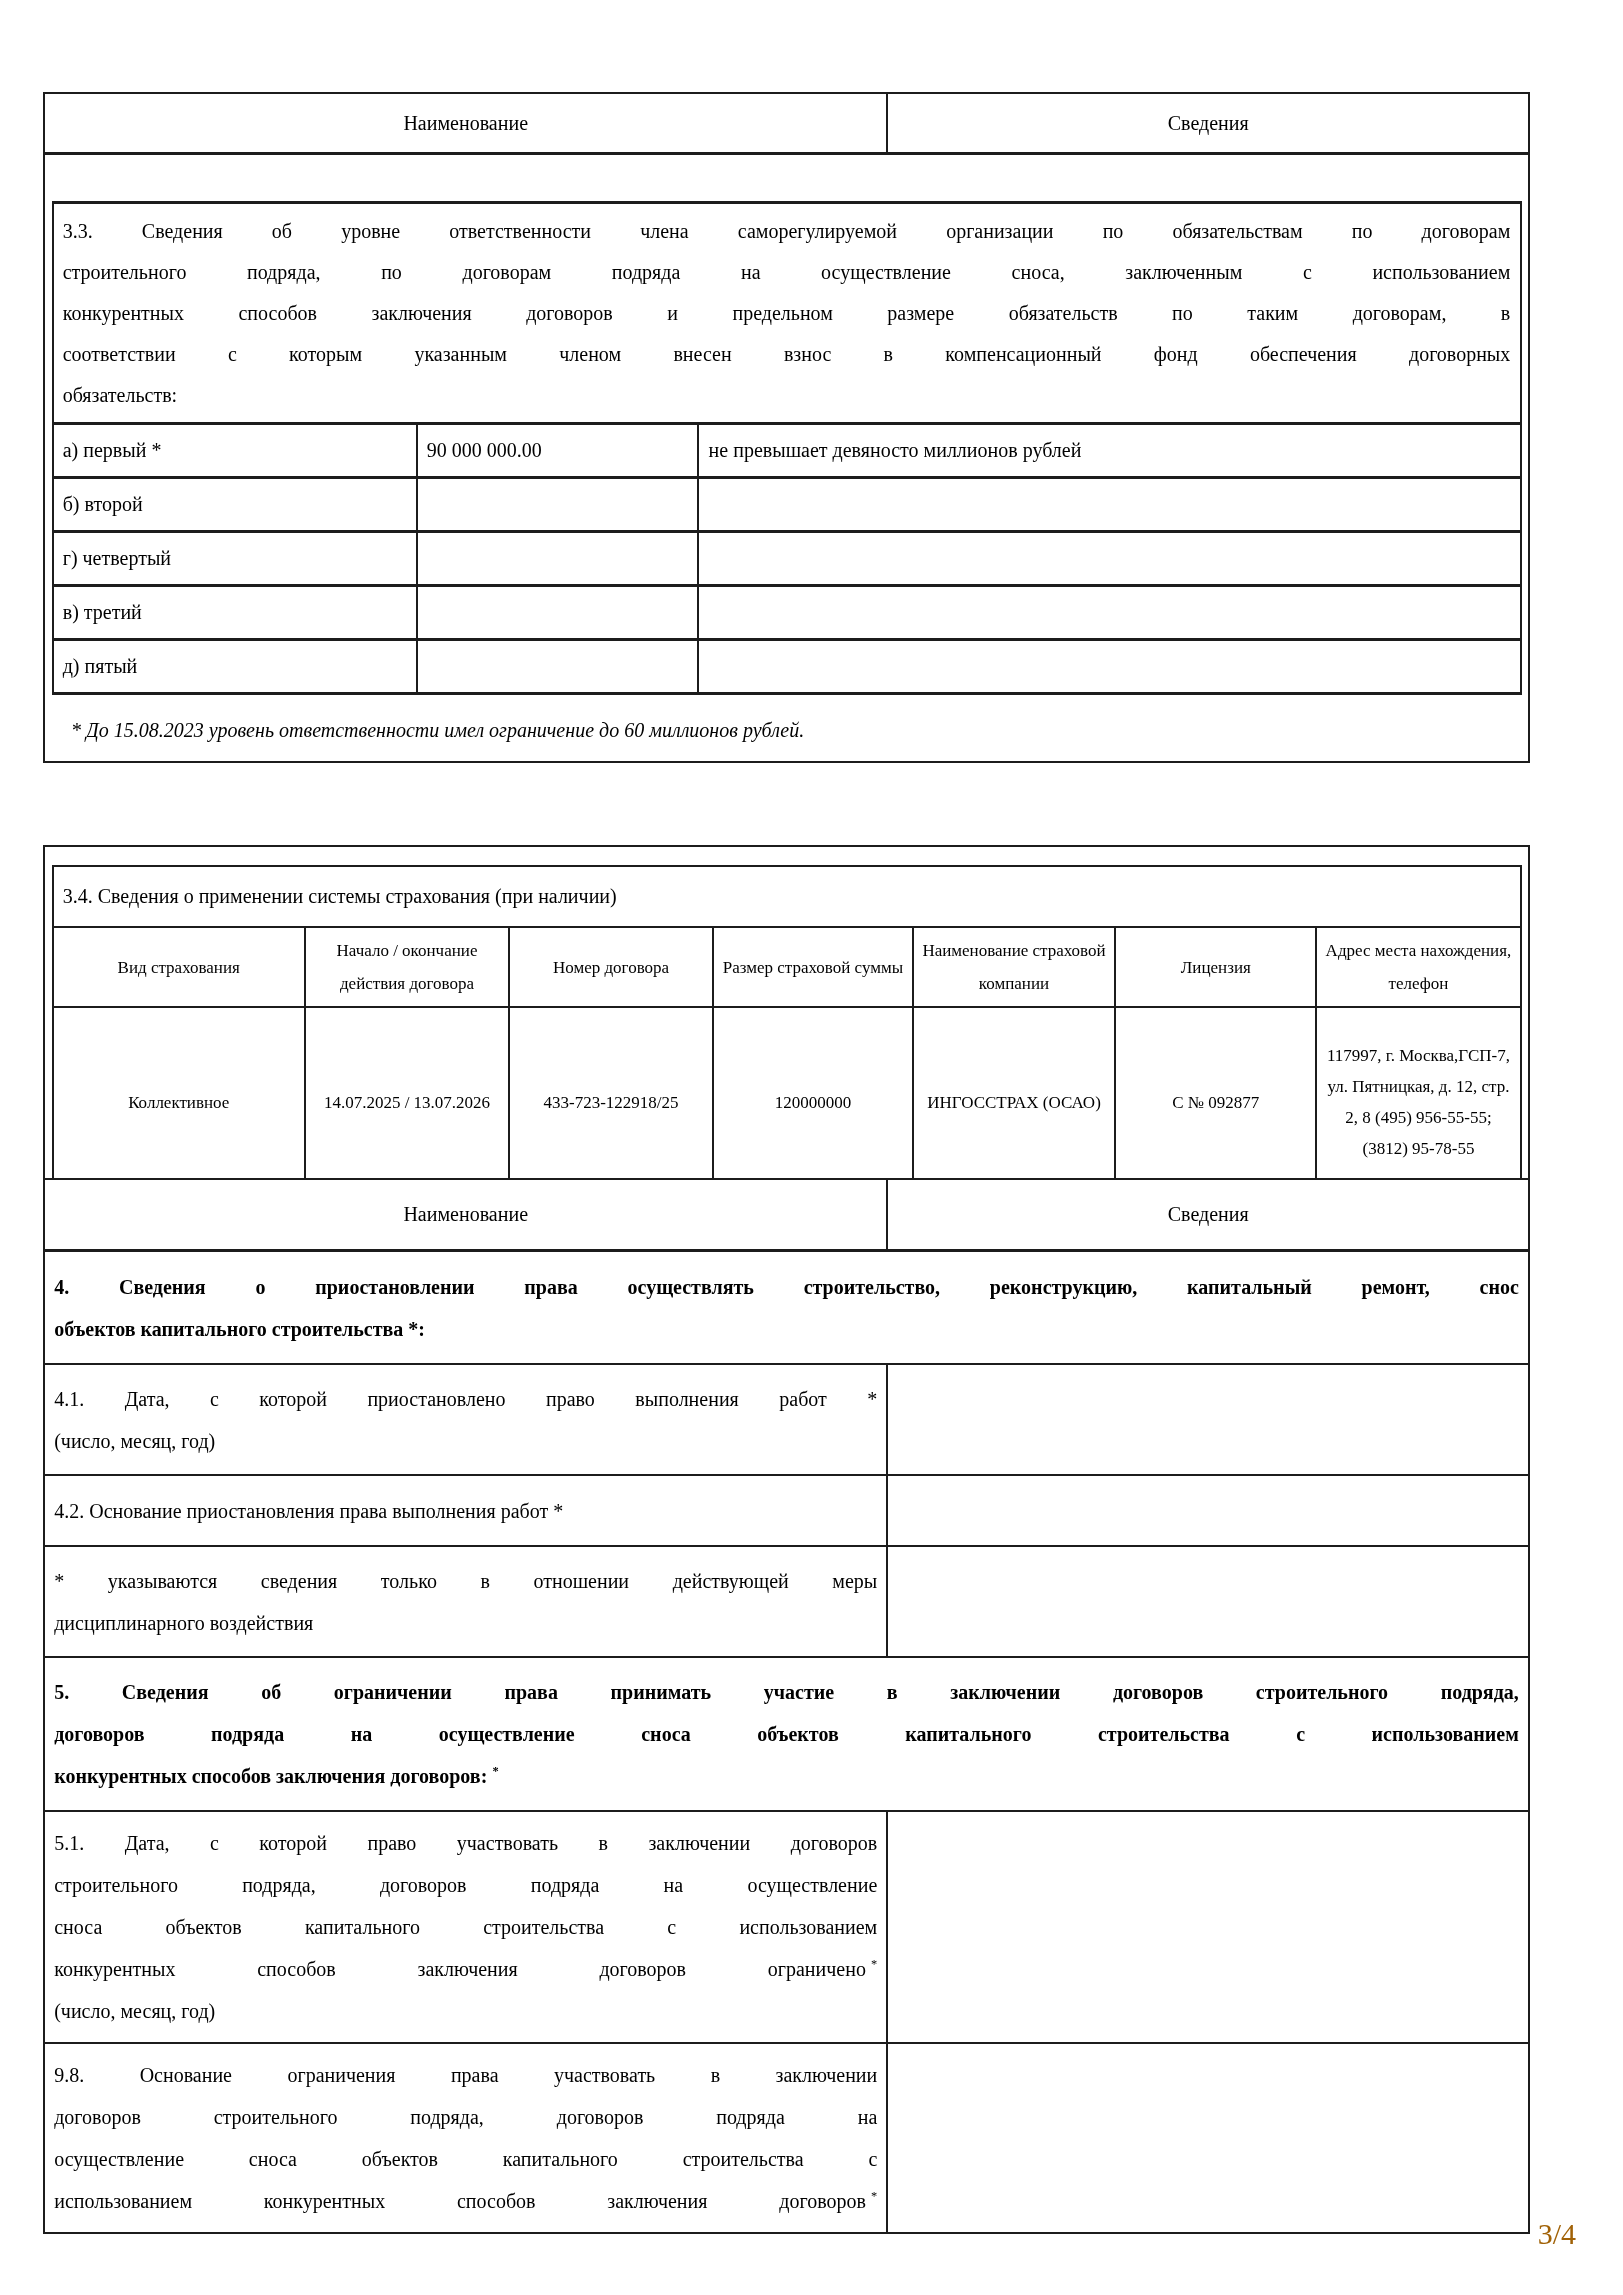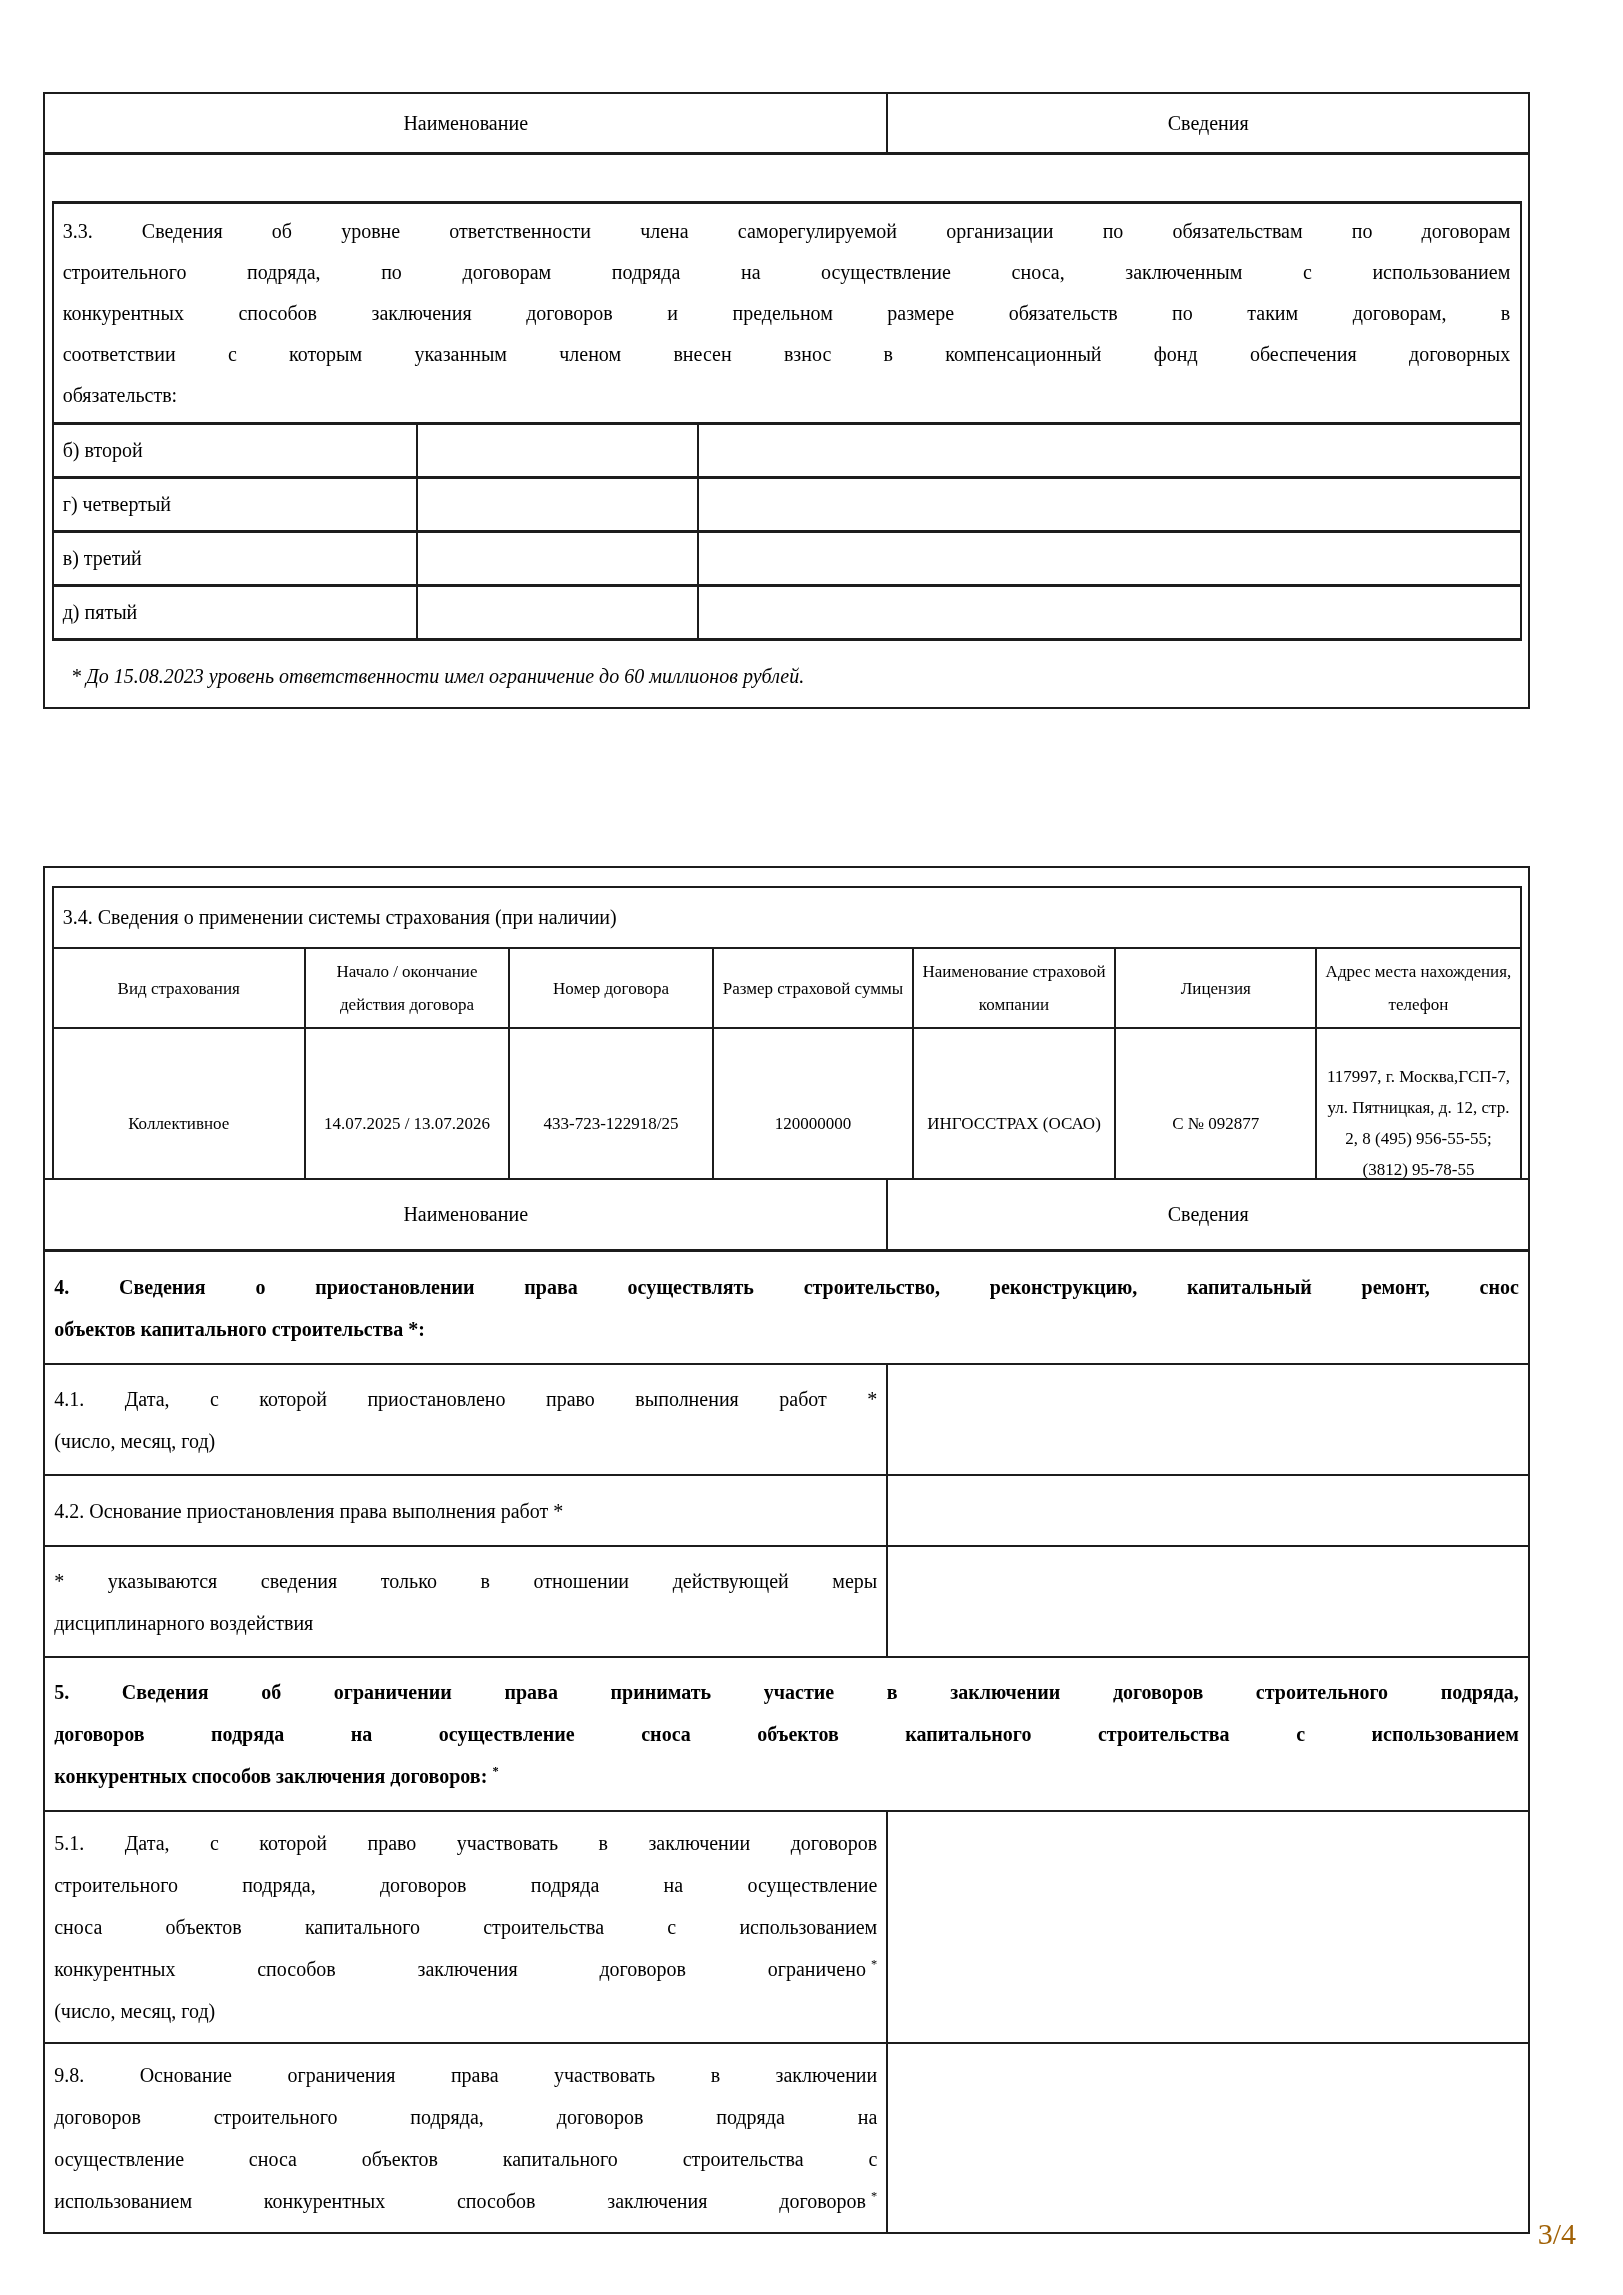--- a/index.html
+++ b/index.html
@@ -8,21 +8,21 @@
     font-family:"Liberation Serif","DejaVu Serif",serif; color:#000;
     overflow:hidden;
   }
   table.outer {
     position:absolute; left:43px; width:1487px;
     border-collapse:collapse; table-layout:fixed; background:#fff;
     border:2.6px solid #1c1c1c;
   }
   table.outer > tbody > tr > td { border:2px solid #1c1c1c; }
   .tA { top:92px; }
-  .tB { top:866px; }
+  .tB { top:845px; }
   .tC { top:1178px; }
   col.cL { width:56.8%; }
 
   tr.hdr > td {
     height:56px; text-align:center; vertical-align:middle;
     font-size:20px; border-bottom-width:3.9px !important;
   }
 
   
   td.bigA { padding:46px 6.5px 0 6.5px; vertical-align:top; }
@@ -107,20 +107,25 @@
               <tr>
                 <td colspan="3" class="para">
                   <div class="ln jline">3.3. Сведения об уровне ответственности члена саморегулируемой организации по обязательствам по договорам</div>
                   <div class="ln jline">строительного подряда, по договорам подряда на осуществление сноса, заключенным с использованием</div>
                   <div class="ln jline">конкурентных способов заключения договоров и предельном размере обязательств по таким договорам, в</div>
                   <div class="ln jline">соответствии с которым указанным членом внесен взнос в компенсационный фонд обеспечения договорных</div>
                   <div class="ln lline">обязательств:</div>
                 </td>
               </tr>
               <tr class="lvl">
+                <td>а) первый *</td>
+                <td>90 000 000.00</td>
+                <td>не превышает девяносто миллионов рублей</td>
+              </tr>
+              <tr class="lvl">
                 <td>б) второй</td>
                 <td></td>
                 <td></td>
               </tr>
               <tr class="lvl">
                 <td>г) четвертый</td>
                 <td></td>
                 <td></td>
               </tr>
               <tr class="lvl">

